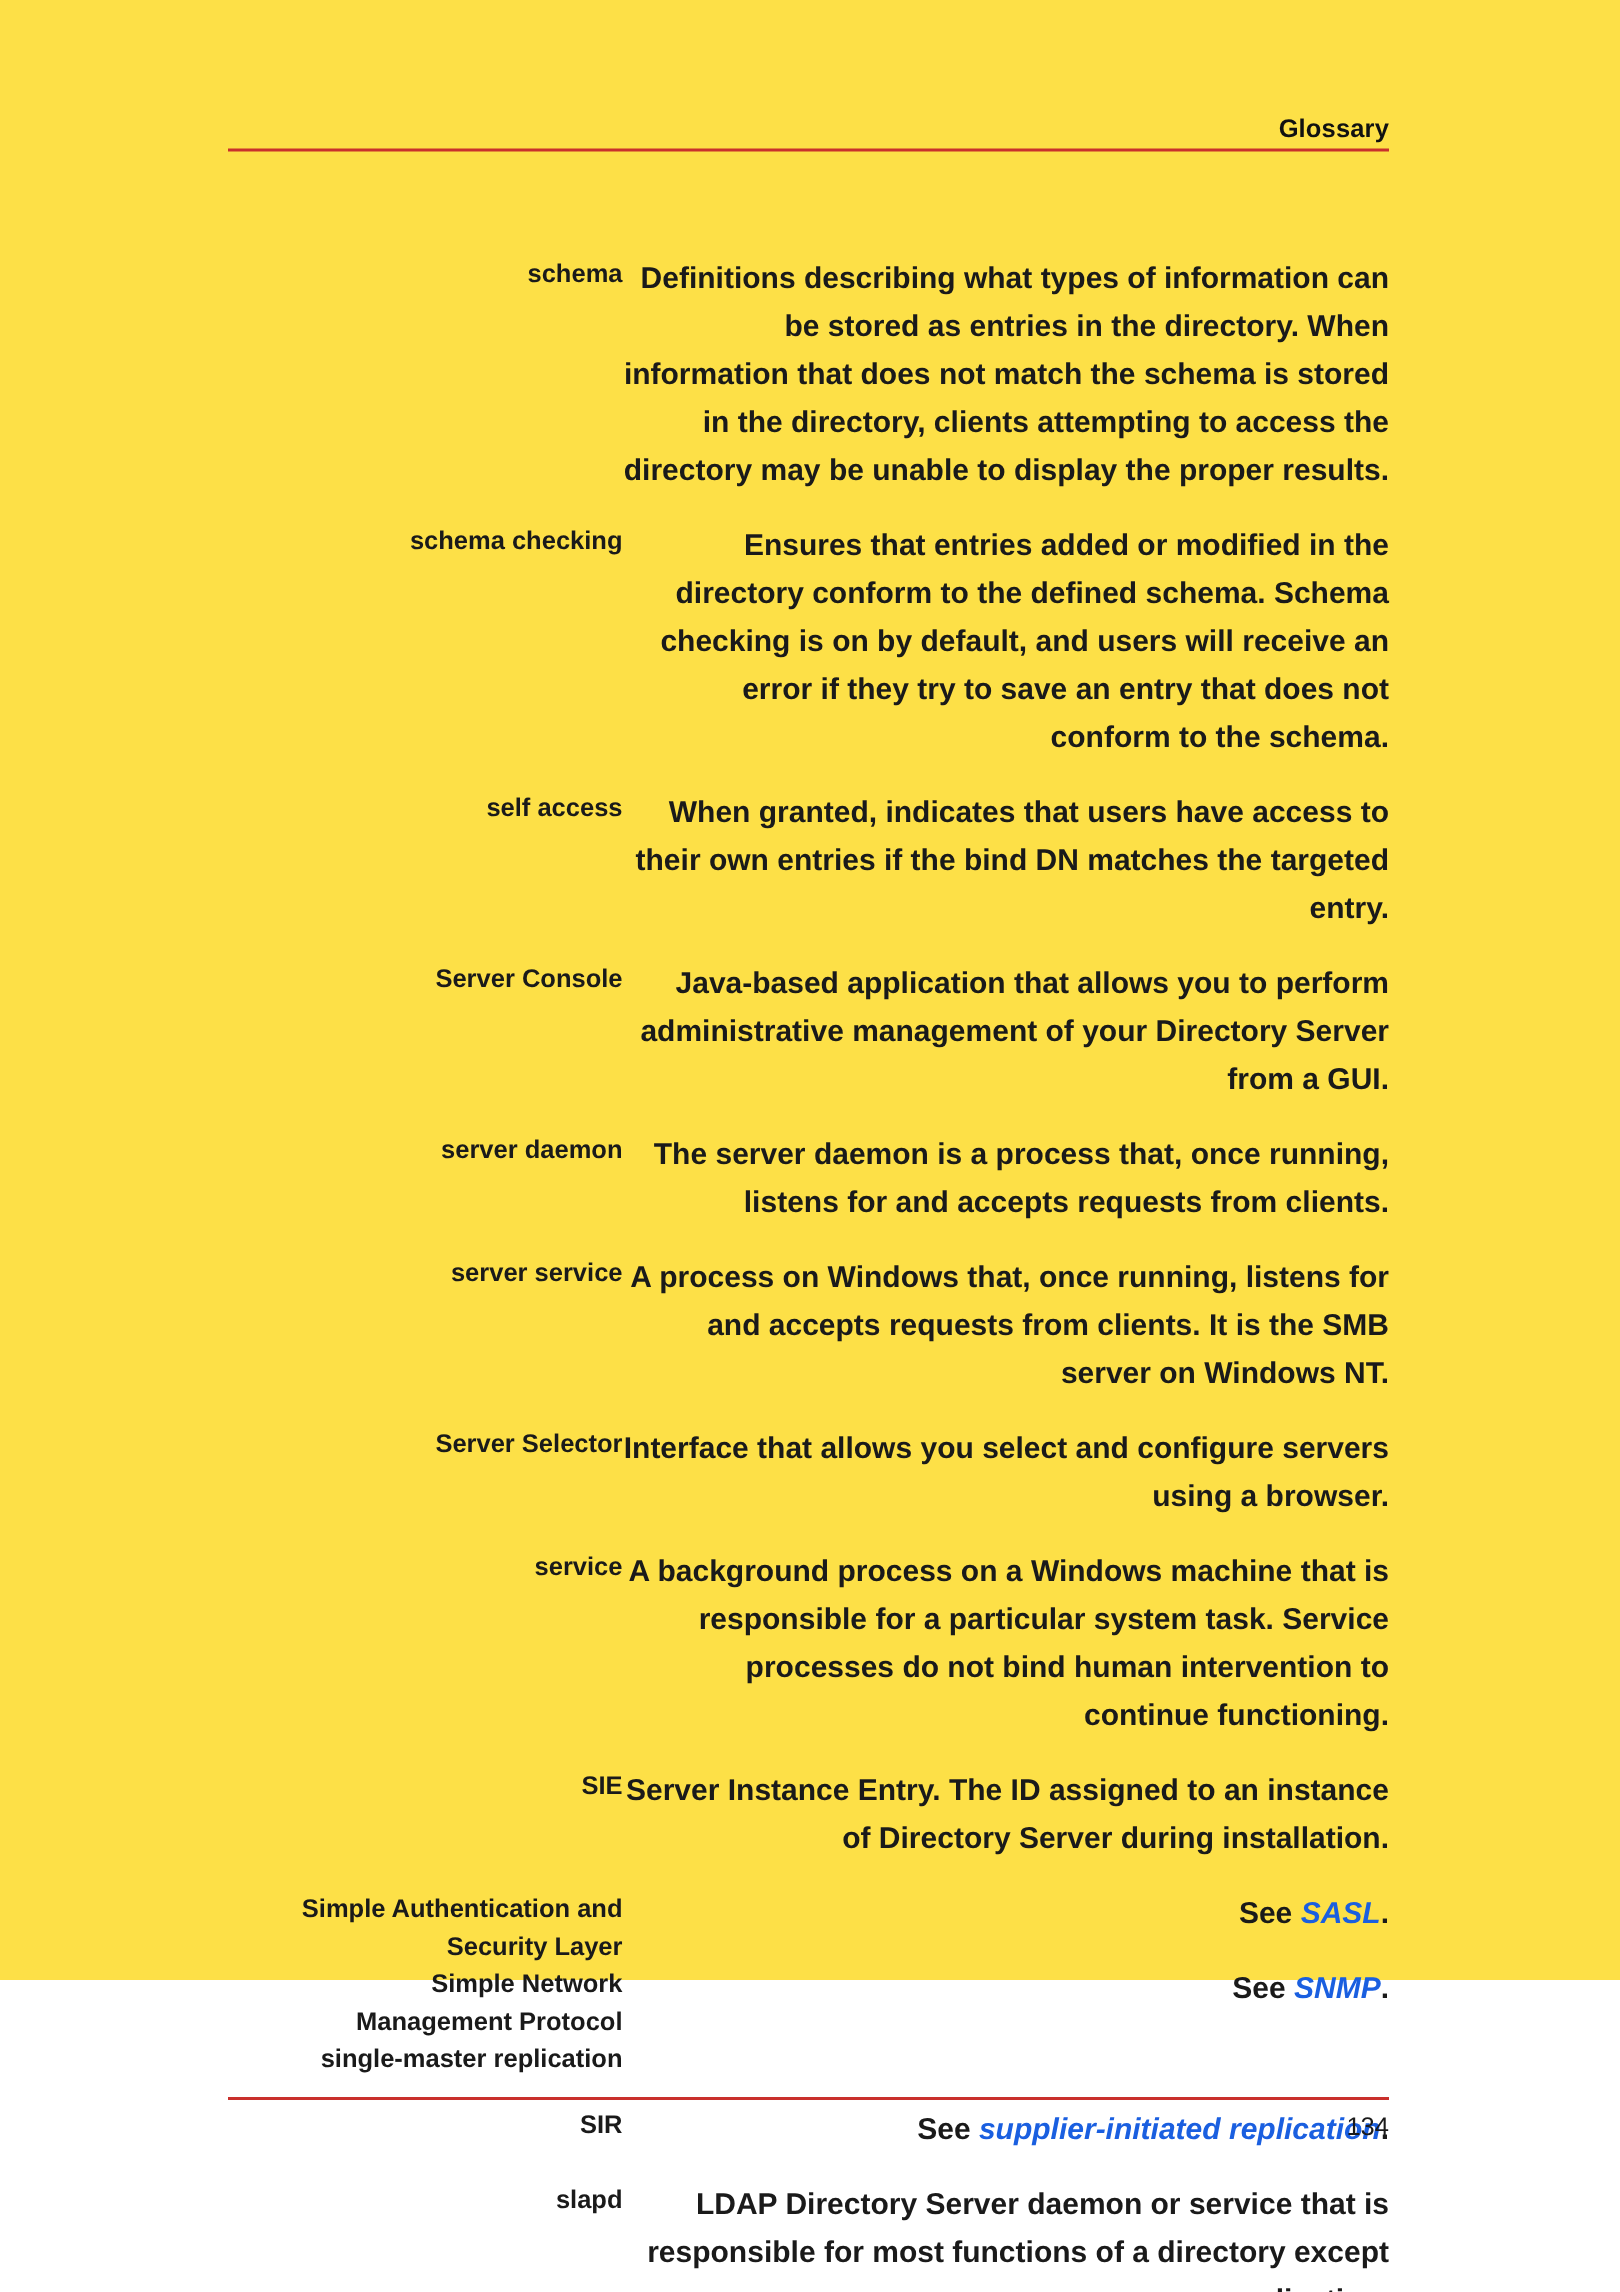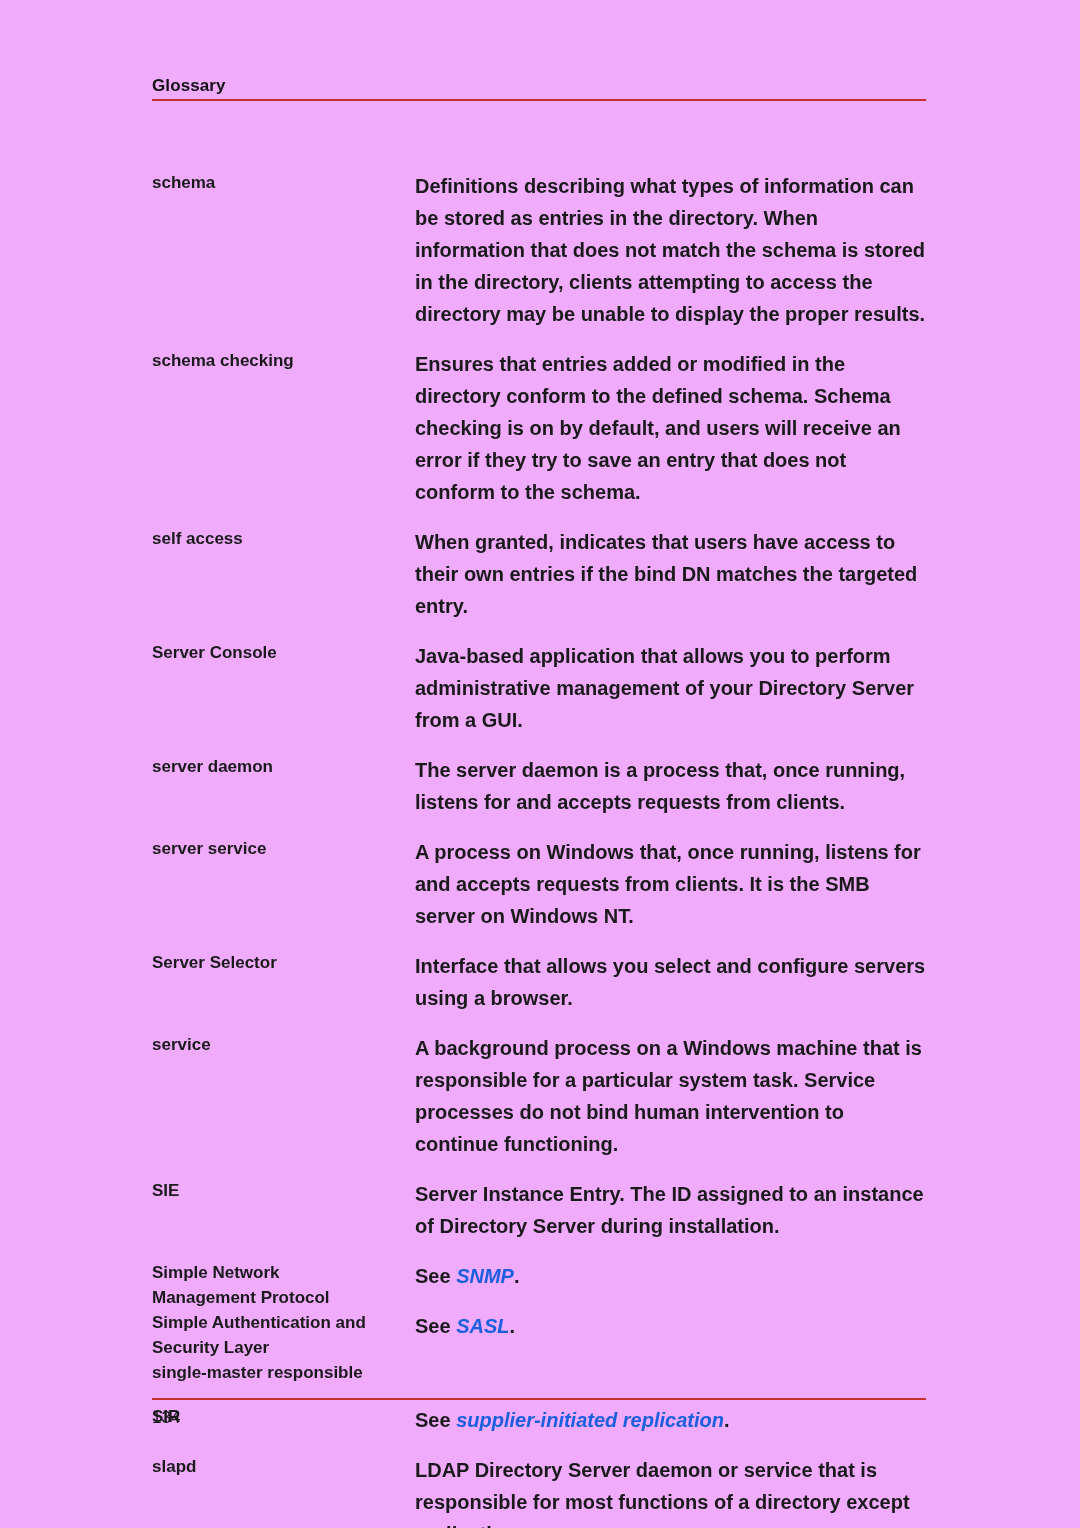--- a/index.html
+++ b/index.html
@@ -13,22 +13,23 @@
     font-family: "Liberation Sans", sans-serif;
     color: #000000;
     position: relative;
     overflow: hidden;
   }
 
   .page {
     position: absolute;
     left: 0; top: 0;
     width: 1080px;
-    height: 1528px;
-    background: #f0abfc;
+    height: 1320px;
+    background: #fde047;
+    text-align: right;
   }
 
   
   .page-header {
     position: absolute;
     left: 152px;
     top: 76px;
     width: 774px;
   }
   .header-title {
@@ -159,35 +160,35 @@
           <p>A background process on a Windows machine that is responsible for a particular system task. Service processes do not bind human intervention to continue functioning.</p>
         </div>
       </div>
       <div class="entry">
         <div class="term">SIE</div>
         <div class="definition">
           <p>Server Instance Entry. The ID assigned to an instance of Directory Server during installation.</p>
         </div>
       </div>
       <div class="entry tight">
+        <div class="term compact">Simple Authentication and
+Security Layer</div>
+        <div class="definition">
+          <p><span>See </span><span class="xref">SASL</span><span>.</span></p>
+        </div>
+      </div>
+      <div class="entry tight">
         <div class="term compact">Simple Network
 Management Protocol</div>
         <div class="definition">
           <p><span>See </span><span class="xref">SNMP</span><span>.</span></p>
         </div>
       </div>
-      <div class="entry tight">
-        <div class="term compact">Simple Authentication and
-Security Layer</div>
-        <div class="definition">
-          <p><span>See </span><span class="xref">SASL</span><span>.</span></p>
-        </div>
-      </div>
-      <div class="entry">
-        <div class="term">single-master responsible</div>
+      <div class="entry">
+        <div class="term">single-master replication</div>
       </div>
       <div class="entry">
         <div class="term">SIR</div>
         <div class="definition">
           <p><span>See </span><span class="xref">supplier-initiated replication</span><span>.</span></p>
         </div>
       </div>
       <div class="entry">
         <div class="term">slapd</div>
         <div class="definition">

